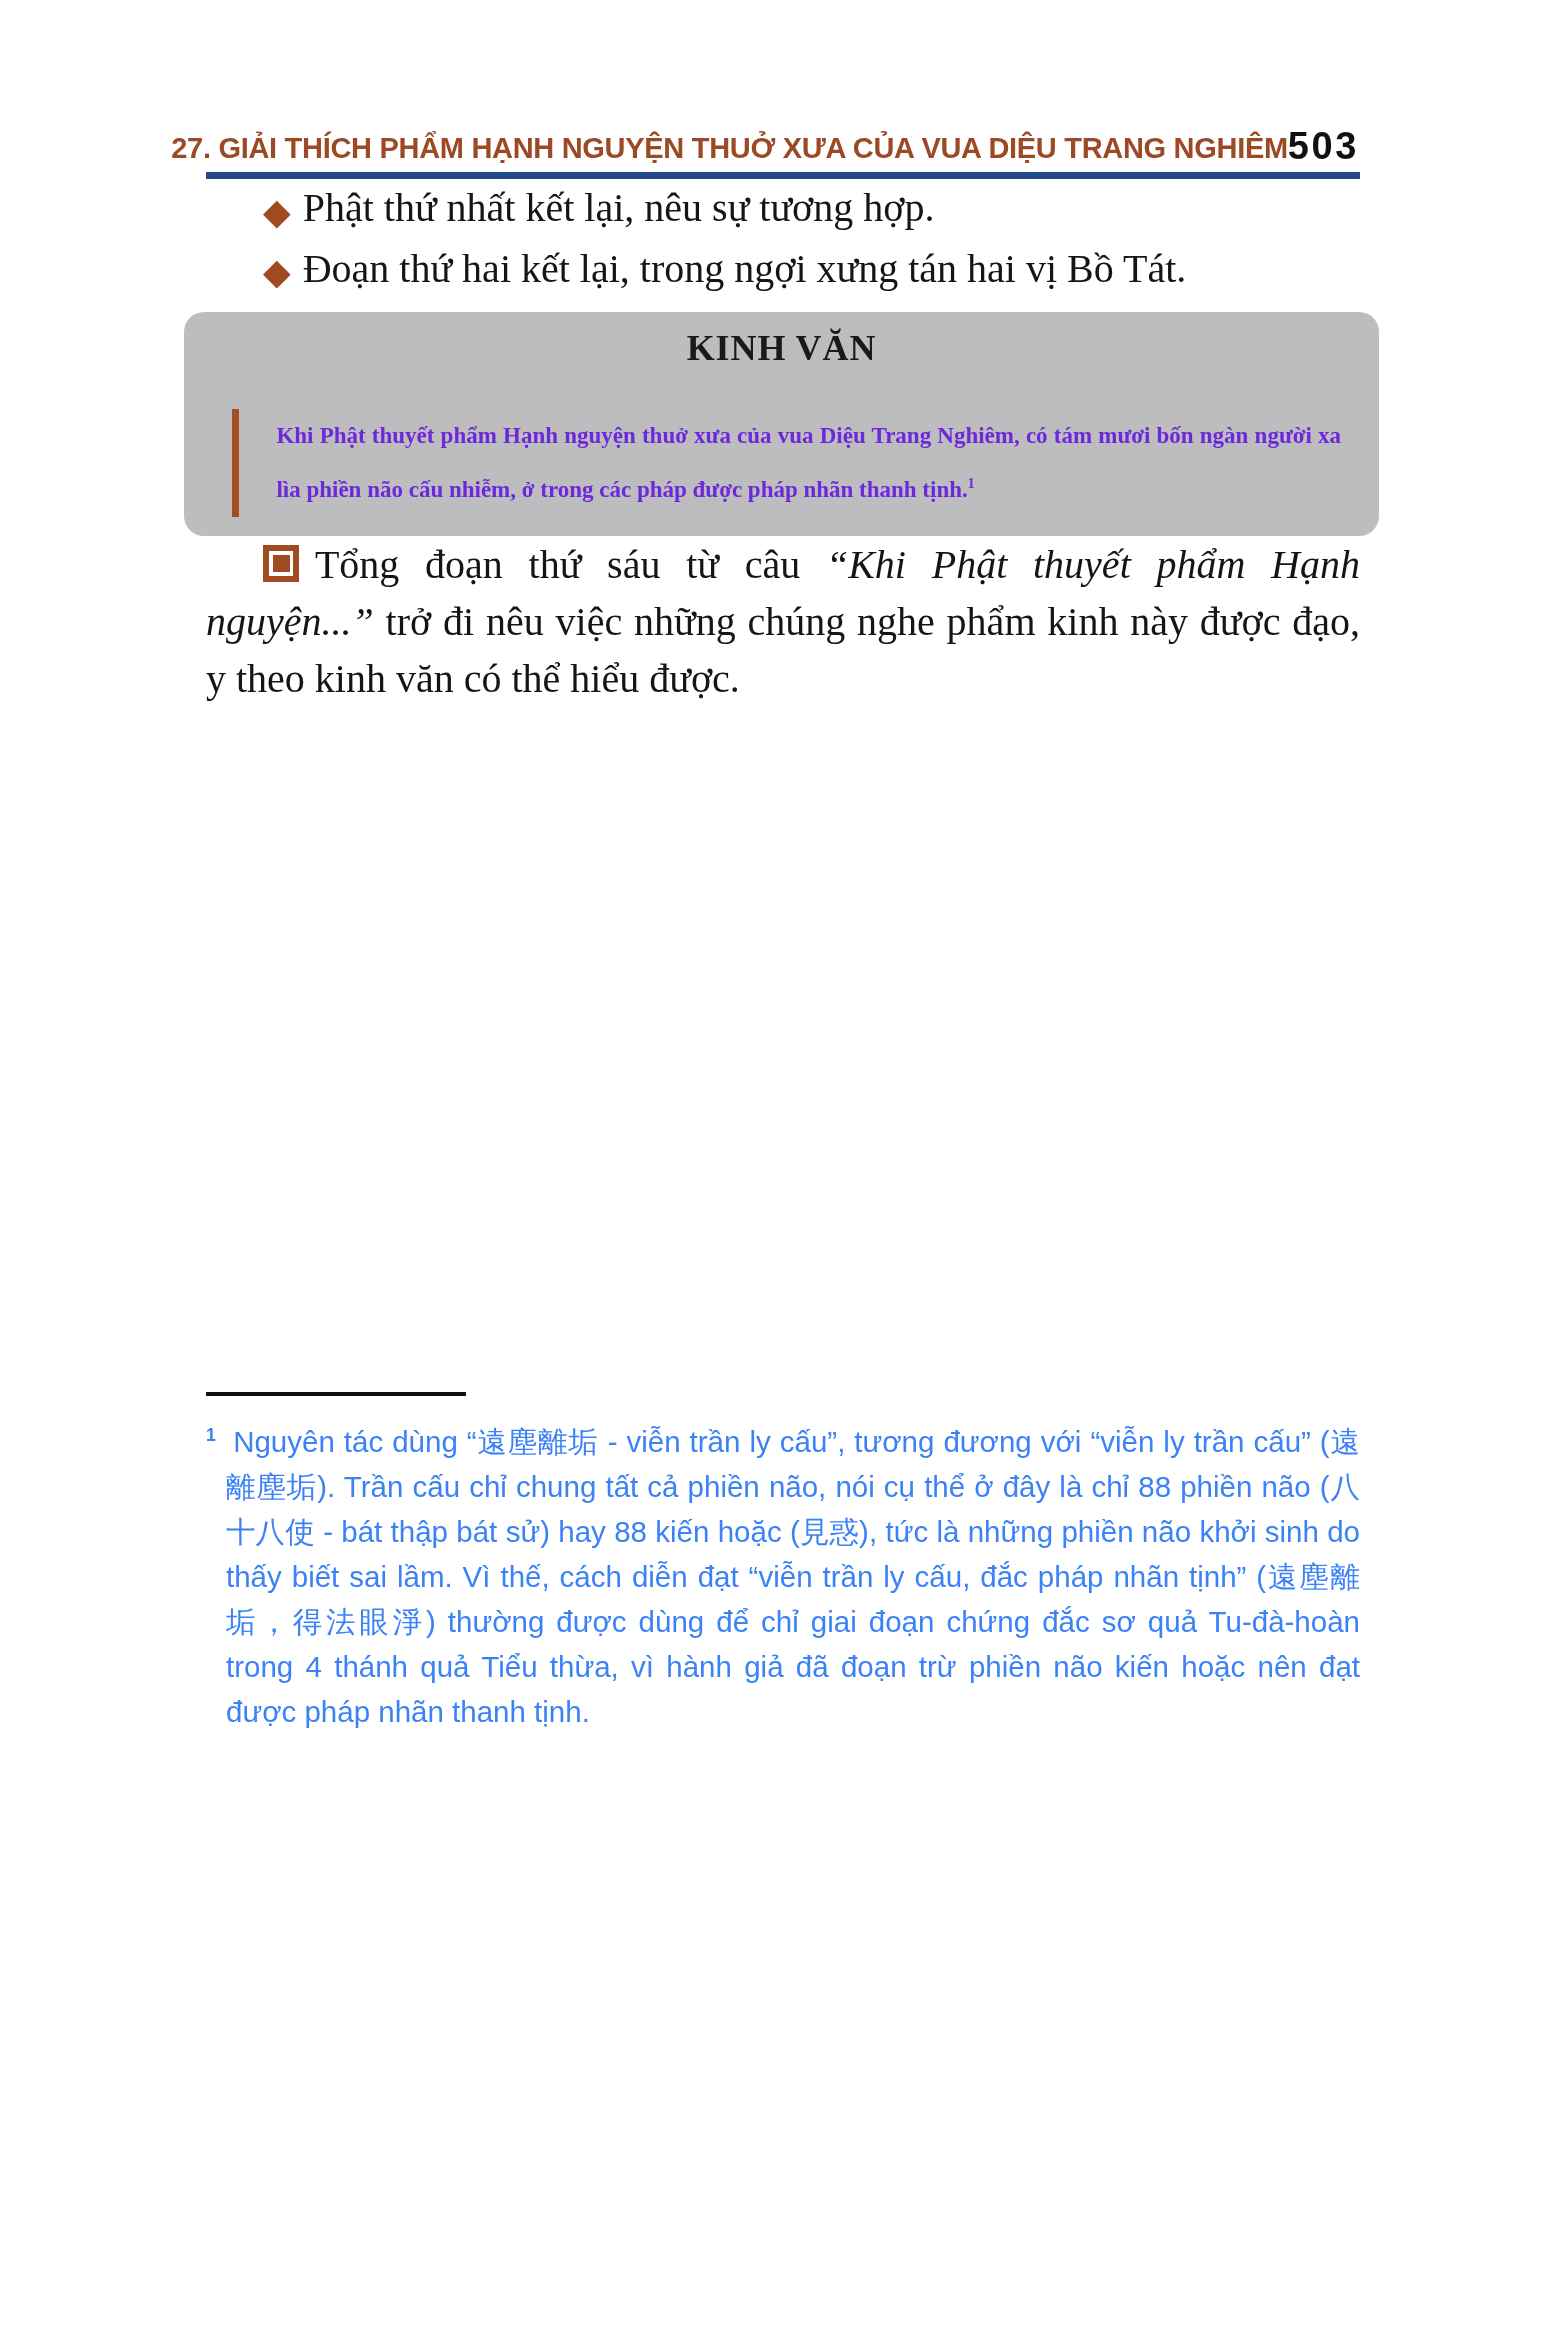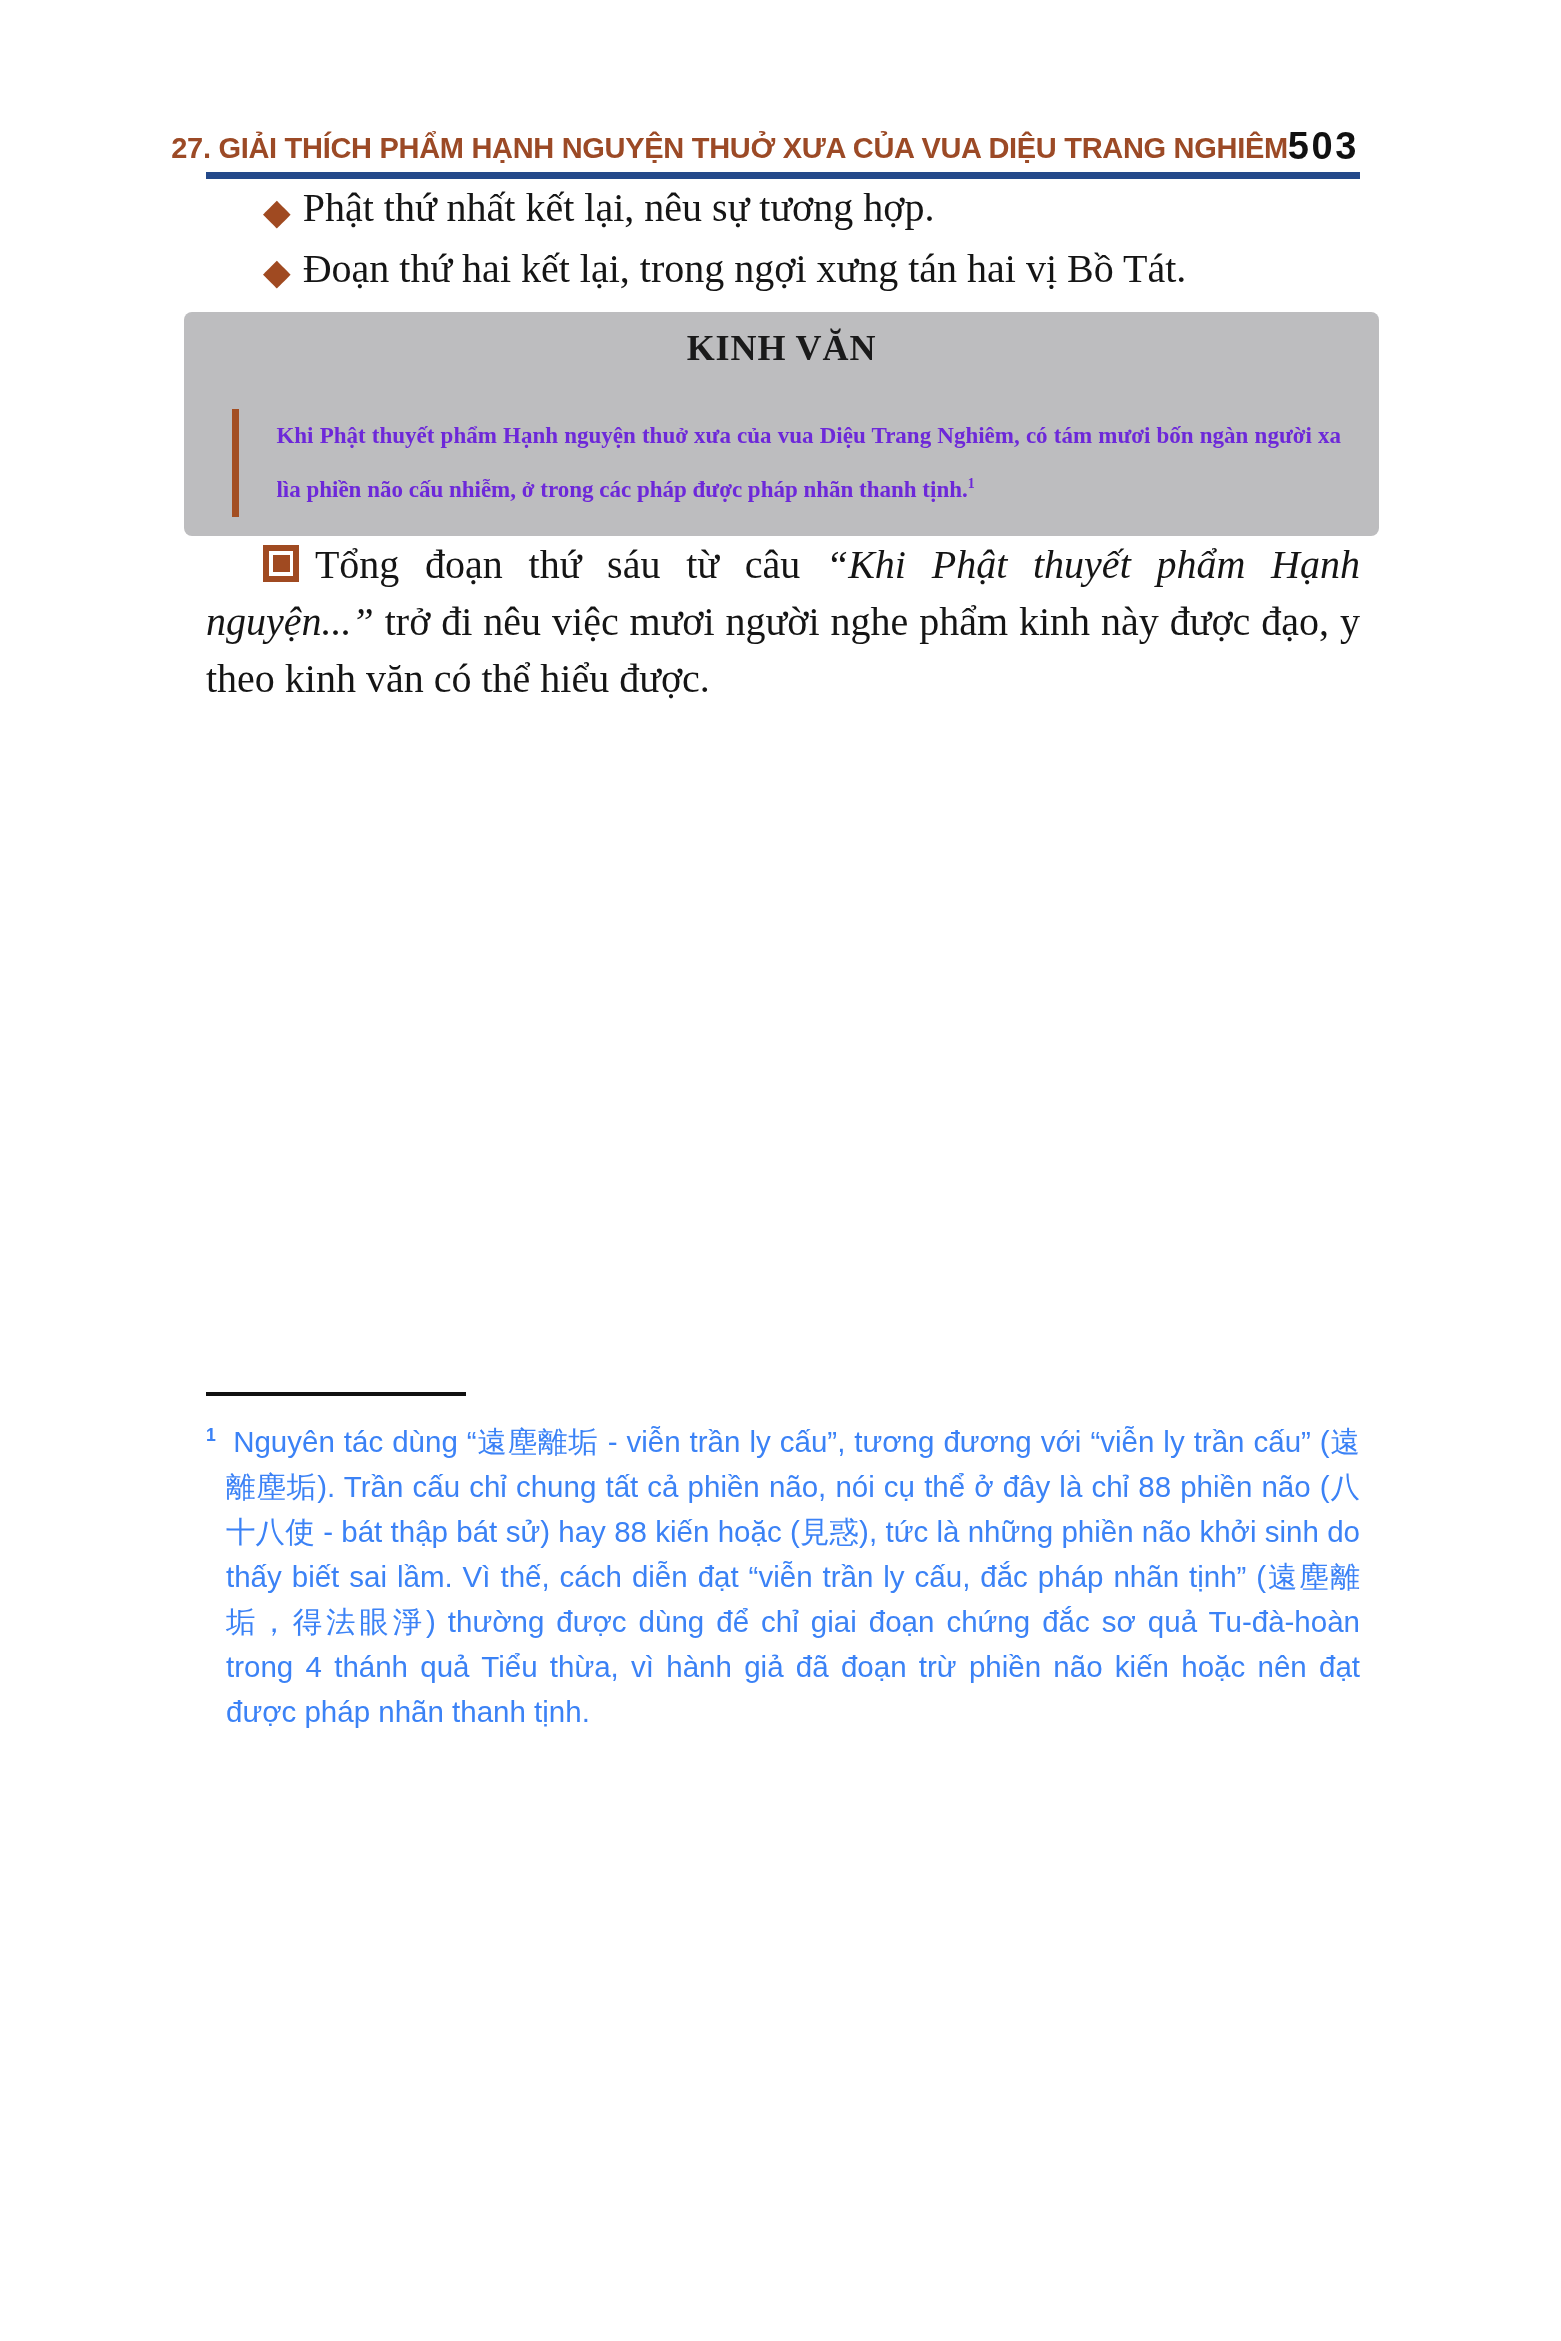--- a/index.html
+++ b/index.html
@@ -47,21 +47,21 @@
     border: 6px solid #A04A21; padding: 3.5px;
     margin-right: 15.6px; vertical-align: -3.5px;
   }
   .sq-bullet-inner { display: block; width: 17.3px; height: 17.3px; background: #A04A21; }
   .diamond {
     color: #A04A21; font-family: "DejaVu Sans", sans-serif;
     font-size: 36px; margin-right: 12px; vertical-align: -2.6px;
     font-style: normal;
   }
   .kinhvan {
-    background: #BDBDBF; border-radius: 8px;
+    background: #BDBDBF; border-radius: 20px;
     margin: 12px -19px 0 -22px;
     padding: 14px 38px 19px 38px;
   }
   .kv-title {
     text-align: center; font-weight: bold; font-size: 36px;
     line-height: 45px; margin: 0; letter-spacing: 0.9px; color: #1a1a1a;
   }
   .kv-body {
     margin: 38px 0 0 10.4px;
     border-left: 7.8px solid #A34E22;
@@ -96,21 +96,21 @@
 
   <p class="body indent mt-bullet1"><span class="diamond">◆</span><span>Phật thứ nhất kết lại, nêu sự tương hợp.</span></p>
 
   <p class="body indent mt-bullet2"><span class="diamond">◆</span><span>Đoạn thứ hai kết lại, trong ngợi xưng tán hai vị Bồ Tát.</span></p>
 
   <section class="kinhvan">
     <h2 class="kv-title">KINH VĂN</h2>
     <p class="kv-body"><span>Khi Phật thuyết phẩm Hạnh nguyện thuở xưa của vua Diệu Trang Nghiêm, có tám mươi bốn ngàn người xa lìa phiền não cấu nhiễm, ở trong các pháp được pháp nhãn thanh tịnh.</span><sup>1</sup></p>
   </section>
 
-  <p class="body indent mt-para2"><span class="sq-bullet"><span class="sq-bullet-inner"></span></span><span>Tổng đoạn thứ sáu từ câu </span><em>“Khi Phật thuyết phẩm Hạnh nguyện...”</em><span> trở đi nêu việc mươi người nghe phẩm kinh này được đạo, y theo kinh văn có thể hiểu được.</span></p>
+  <p class="body indent mt-para2"><span class="sq-bullet"><span class="sq-bullet-inner"></span></span><span>Tổng đoạn thứ sáu từ câu </span><em>“Khi Phật thuyết phẩm Hạnh nguyện...”</em><span> trở đi nêu việc những chúng nghe phẩm kinh này được đạo, y theo kinh văn có thể hiểu được.</span></p>
 
   <div class="footnote-wrap">
     <div class="fn-rule"></div>
     <p class="fn"><sup>1</sup><span>Nguyên tác dùng “遠塵離垢 - viễn trần ly cấu”, tương đương với “viễn ly trần cấu” (遠離塵垢). Trần cấu chỉ chung tất cả phiền não, nói cụ thể ở đây là chỉ 88 phiền não (八 十八使 - bát thập bát sử) hay 88 kiến hoặc (見惑), tức là những phiền não khởi sinh do thấy biết sai lầm. Vì thế, cách diễn đạt “viễn trần ly cấu, đắc pháp nhãn tịnh” (遠塵離垢，得法眼淨) thường được dùng để chỉ giai đoạn chứng đắc sơ quả Tu-đà-hoàn trong 4 thánh quả Tiểu thừa, vì hành giả đã đoạn trừ phiền não kiến hoặc nên đạt được pháp nhãn thanh tịnh.</span></p>
   </div>
 
 </main>
 
 
 </body></html>

